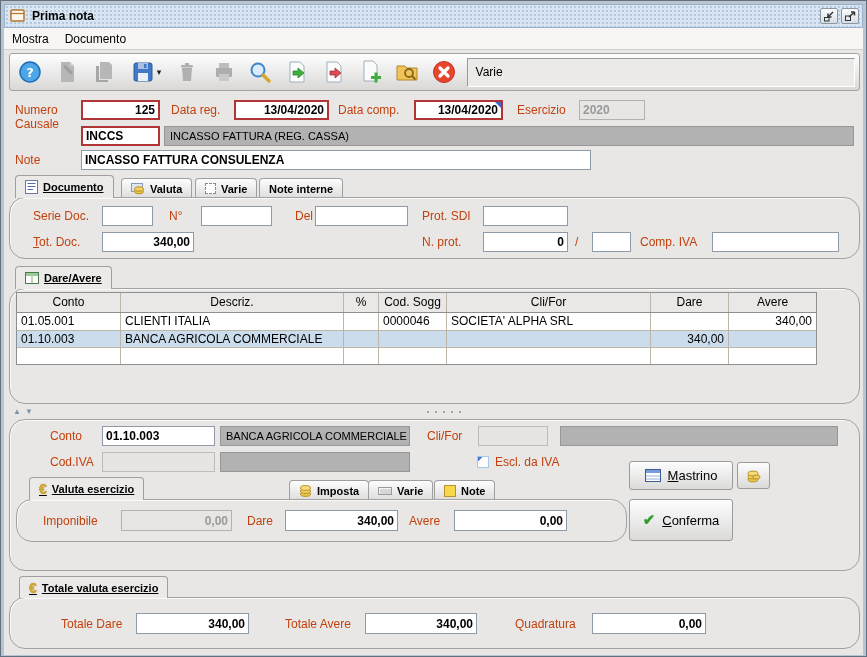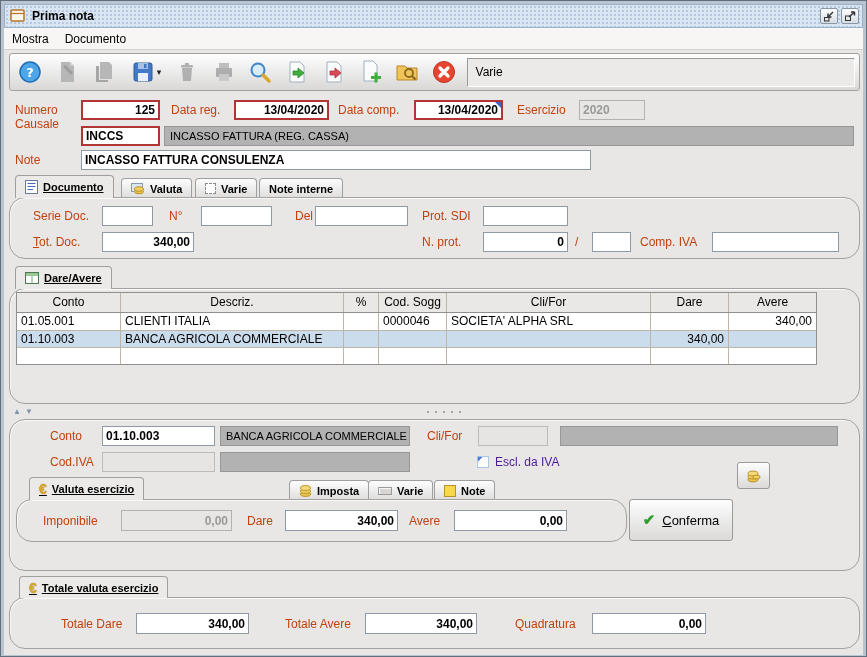--- a/index.html
+++ b/index.html
@@ -32,21 +32,21 @@
       display:flex; align-items:center; padding:0 4px 0 6px; gap:8px; }
   .tbtn { border:none; background:transparent; width:30px; height:30px;
       display:inline-flex; align-items:center; justify-content:center; padding:0; }
   .tbtn.wide { width:40px; }
   .dd { font-size:9px; color:#222; margin-left:1px; }
   .tb-status { margin-left:auto; width:405px; height:29px; background:#ebeae9;
       border:1px solid #9a9a9a; border-right-color:#fff; border-bottom-color:#fff;
       font-size:12px; line-height:27px; padding-left:8px; color:#000; }
   
   .lbl { position:absolute; font-size:12px; line-height:20px; color:#c2410c; white-space:nowrap; }
-  .lbl.gray { color:#4c1d95; }
+  .lbl.gray { color:#c2410c; }
   .fld { position:absolute; height:20px; border:1px solid #8e9aa8; background:#fff;
       font-family:"Liberation Sans",sans-serif; font-size:12px; color:#000; padding:0 3px;font-weight:bold; }
   .fld.red { border:2px solid #b23535; }
   .fld.num { text-align:right; }
   .fld.dis { background:#e7e6e5; border:1px solid #b2b2b2; color:#9a9a9a; }
   .fld.lite { background:#e6e5e4; border:1px solid #bdbcbb; }
   .dfld { position:absolute; height:20px; border:1px solid #979797; background:#b2b2b2;
       font-size:11px; line-height:18px; padding:0 5px; color:#000;
       overflow:hidden; white-space:nowrap; }
   .panel { position:absolute; border:1px solid #a2a2a2; border-radius:16px;
@@ -379,20 +379,29 @@
       </div>
       <div class="panel" style="left:6px;top:79px;width:611px;height:43px;z-index:2;background:#e8e7e6">
         <span class="lbl" style="left:26px;top:11px">Imponibile</span>
         <input class="fld dis num" style="left: 104px; top: 10px; width: 111px; height: 21px;" value="0,00">
         <span class="lbl" style="left:230px;top:11px">Dare</span>
         <input class="fld num" style="left: 268px; top: 10px; width: 113px; height: 21px;" value="340,00">
         <span class="lbl" style="left:392px;top:11px">Avere</span>
         <input class="fld num" style="left: 437px; top: 10px; width: 113px; height: 21px;" value="0,00">
       </div>
 
+      <button class="btn" style="left:619px;top:41px;width:104px;height:29px">
+        <svg width="16" height="13" viewBox="0 0 16 13">
+            <rect x="0.5" y="0.5" width="15" height="12" fill="#fff" stroke="#3a5a9a"></rect>
+            <rect x="1" y="1" width="14" height="3" fill="#7a9ad8"></rect>
+            <line x1="1" y1="7" x2="15" y2="7" stroke="#9ab0d8"></line>
+            <line x1="1" y1="10" x2="15" y2="10" stroke="#9ab0d8"></line>
+          </svg>
+        <span class="uf">Mastrino</span>
+      </button>
       <button class="btn" style="left:727px;top:42px;width:33px;height:27px">
         <svg width="14" height="15" viewBox="0 0 14 15">
             <ellipse cx="6" cy="11.5" rx="5" ry="2.4" fill="#e8c44a" stroke="#b8922a"></ellipse>
             <ellipse cx="6" cy="8.5" rx="5" ry="2.4" fill="#f0d060" stroke="#b8922a"></ellipse>
             <ellipse cx="6" cy="5.5" rx="5" ry="2.4" fill="#f6dc78" stroke="#b8922a"></ellipse>
             <ellipse cx="9.5" cy="9" rx="3.6" ry="2" fill="#f0d060" stroke="#b8922a"></ellipse>
           </svg>
       </button>
       <button class="btn" style="left:619px;top:79px;width:104px;height:42px">
         <span class="check">✔</span>

